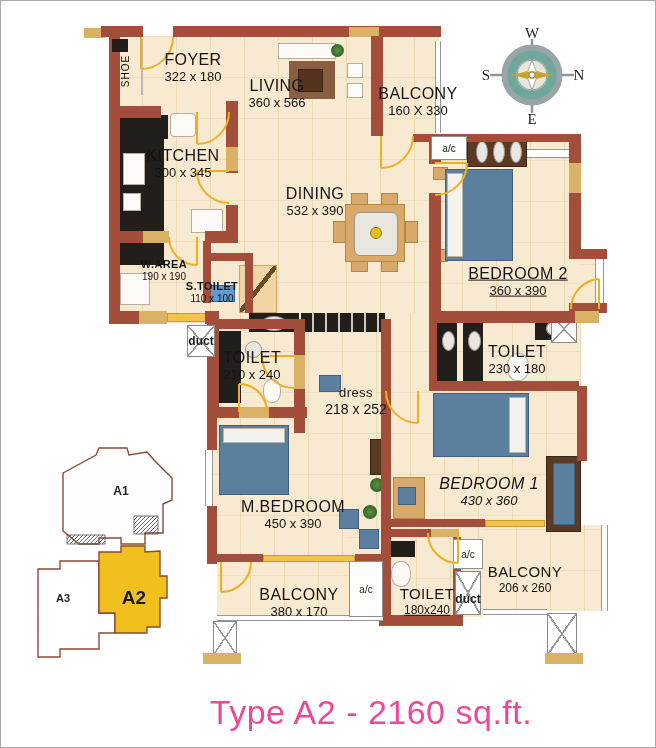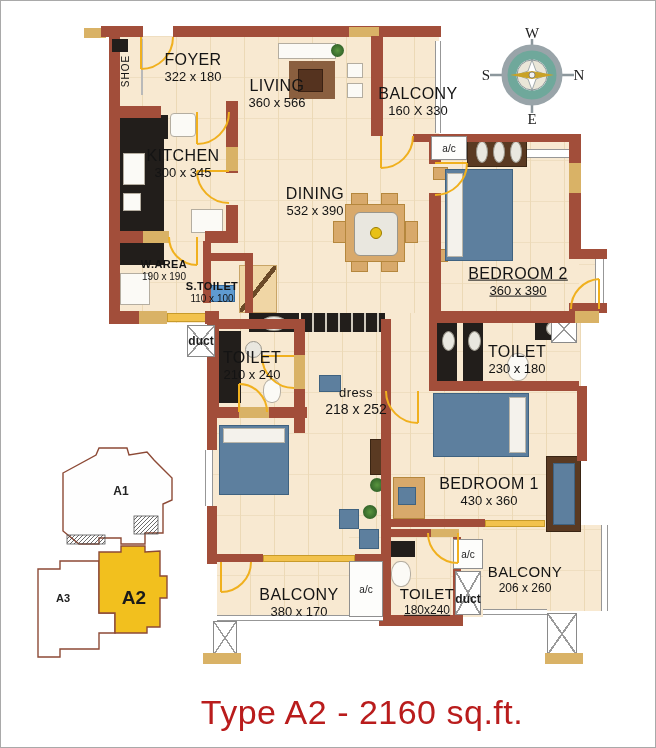--- a/index.html
+++ b/index.html
@@ -32,22 +32,22 @@
   .rl{position:absolute;transform:translate(-50%,-50%);text-align:center;color:#141414;
       white-space:nowrap;line-height:1.2;}
   .rn{font-size:16px;font-weight:500;letter-spacing:.4px;}
   .rd{font-size:13px;}
   .rl.md .rn{font-size:13px;} .rl.md .rd{font-size:14px;}
   .rl.sm .rn{font-size:11px;font-weight:600;} .rl.sm .rd{font-size:10px;}
   .tiny{position:absolute;transform:translate(-50%,-50%);font-size:12px;color:#1c1c1c;font-weight:bold;}
   .vert{position:absolute;transform:translate(-50%,-50%) rotate(-90deg);font-size:10px;
         letter-spacing:1px;color:#111;font-weight:500;}
   .overlay{position:absolute;left:0;top:0;pointer-events:none;}
-  .title{position:absolute;left:361px;top:711px;transform:translate(-50%,-50%);
-         font-size:34px;font-weight:300;color:#b91c1c;letter-spacing:.5px;white-space:nowrap;}
+  .title{position:absolute;left:370px;top:711px;transform:translate(-50%,-50%);
+         font-size:34px;font-weight:300;color:#ec4899;letter-spacing:.5px;white-space:nowrap;}
 </style>
 </head>
 <body>
 
 <div class="stage">
 
   <div class="floor" style="left:108px;top:35px;width:330px;height:287px;"></div>
   <div class="floor" style="left:428px;top:133px;width:152px;height:190px;"></div>
   <div class="floor" style="left:578px;top:256px;width:20px;height:48px;"></div>
   <div class="floor" style="left:206px;top:312px;width:374px;height:243px;"></div>
@@ -304,21 +304,25 @@
     <div class="rd">210 x 240</div>
     </div>
   <div class="rl" style="left:516px;top:358px;">
     <div class="rn">TOILET</div>
     <div class="rd">230 x 180</div>
     </div>
   <div class="rl md" style="left:355px;top:400px;">
     <div class="rn" style="font-weight:400;">dress</div>
     <div class="rd">218 x 252</div>
     </div>
-  <div class="rl" style="left:488px;top:490px;">
+  <div class="rl" style="left:292px;top:513px;">
+    <div class="rn">M.BEDROOM</div>
+    <div class="rd">450 x 390</div>
+    </div>
+  <div class="rl" style="left:488px;top:490px;font-style:italic;">
     <div class="rn">BEDROOM 1</div>
     <div class="rd">430 x 360</div>
     </div>
   <div class="rl" style="left:298px;top:601px;">
     <div class="rn">BALCONY</div>
     <div class="rd">380 x 170</div>
     </div>
   <div class="rl md" style="left:426px;top:600px;">
     <div class="rn" style="font-size:15px;">TOILET</div>
     <div class="rd" style="font-size:12px;text-decoration:underline;">180x240</div>

